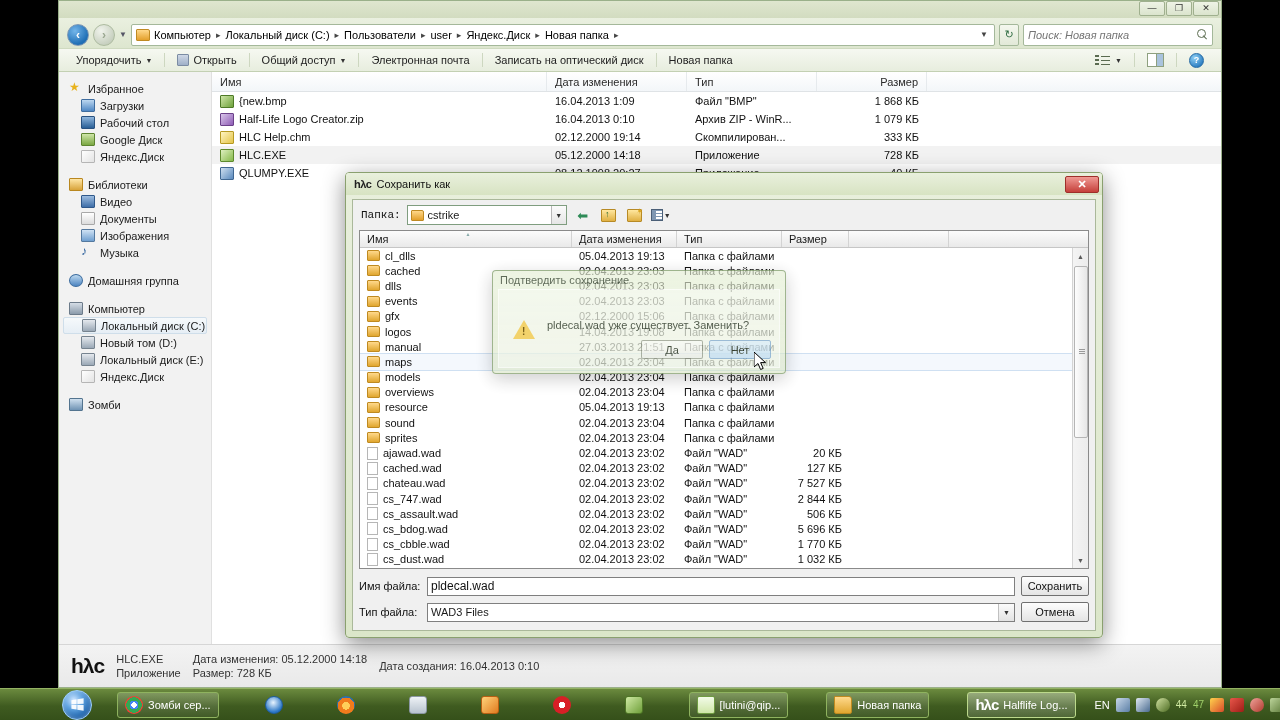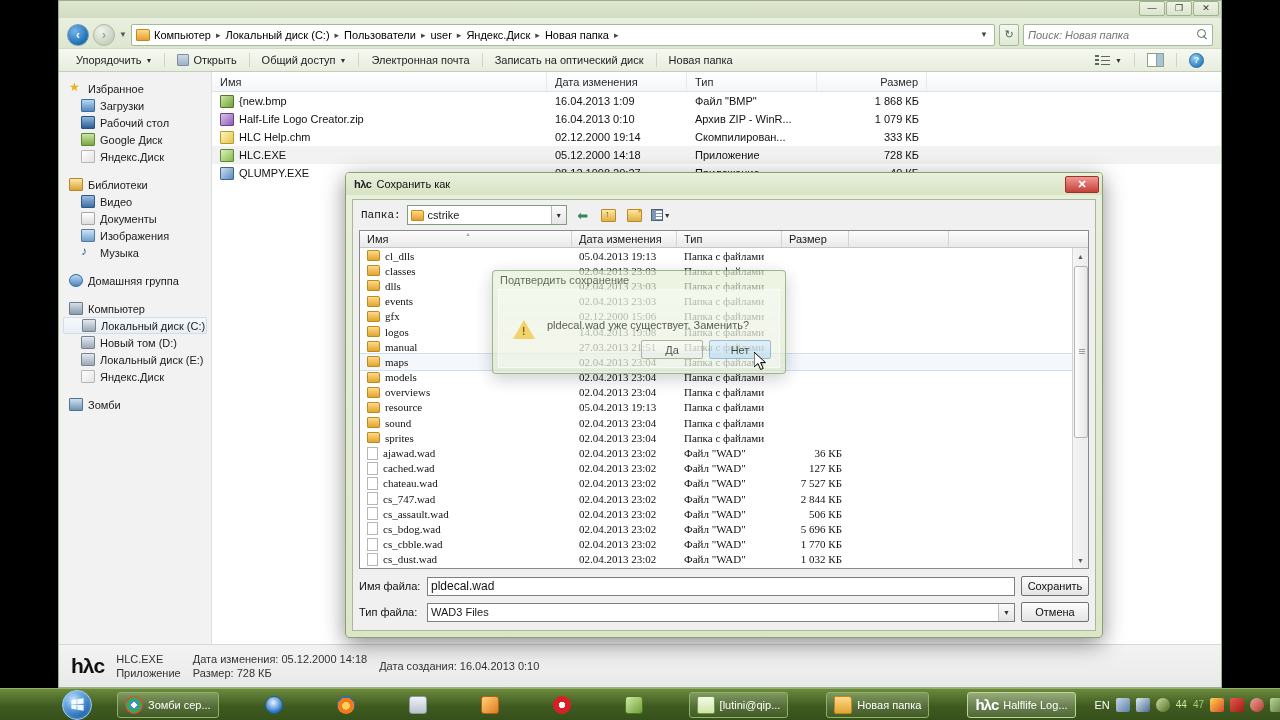--- a/index.html
+++ b/index.html
@@ -216,21 +216,21 @@
   .t-new::after{content:"\2736";position:absolute;right:-2px;top:-3px;font-size:8px;color:#d8a21a;}
   .t-view { width:14px;height:12px;border:1px solid #4b5f77;background:#fff;display:grid;grid-template-columns:4px 1fr;}
   .t-view span{background:#7f97b2;}
   .t-view em{background:repeating-linear-gradient(to bottom,#7f97b2 0 1px,#fff 1px 3px);}
 
   #sd-listwrap { flex:1; margin:0 6px; background:#fff; border:1px solid #8a8a8a; display:flex; flex-direction:column; min-height:0; position:relative; }
   #sd-listhdr { height:17px; display:flex; background:linear-gradient(to bottom,#fcfcfc,#e9e9e9); border-bottom:1px solid #c6c6c6; font-size:11px; }
   #sd-listhdr .h { padding:0 7px; border-right:1px solid #d3d3d3; display:flex; align-items:center; height:100%; position:relative; }
   #sd-listhdr .h.sorted::after{content:"\25B2";position:absolute;left:50%;top:0px;font-size:5px;color:#8aa;}
   #sd-rows { flex:1; overflow:hidden; }
-  .sd-row { height:15.2px; display:flex; align-items:center; font-size:11px; color:#111;font-family:Liberation Serif, serif; }
+  .sd-row { height:15.2px; display:flex; align-items:center; font-size:11px; color:#111; }
   .sd-row.sel { background:#f4f8fd; outline:1px solid #cfe0f2; }
   .sd-c { padding:0 7px; display:flex; align-items:center; gap:5px; white-space:nowrap; overflow:hidden; }
   .ico-folder { width:13px;height:11px;flex:none;background:linear-gradient(to bottom,#ffd98c,#e0a62f);border:1px solid #bf8a20;border-radius:1px 2px 1px 1px; }
   .ico-file { width:11px;height:13px;flex:none;background:#fff;border:1px solid #b6b6b6; }
   .right { justify-content:flex-end; }
 
   
   #sd-scroll { position:absolute; right:0; top:17px; bottom:0; width:16px;
     background:linear-gradient(to right,#f4f4f4,#ececec); border-left:1px solid #d4d4d4;
     display:flex; flex-direction:column; align-items:center; }
@@ -626,21 +626,21 @@
                 <span class="ico-folder"></span>
                 <span>cl_dlls</span>
               </div>
               <div class="sd-c" style="width: 105px;">05.04.2013 19:13</div>
               <div class="sd-c" style="width: 105px;">Папка с файлами</div>
               <div class="sd-c right" style="width: 67px;"></div>
             </div>
             <div class="sd-row">
               <div class="sd-c" style="width: 212px;">
                 <span class="ico-folder"></span>
-                <span>classes</span>
+                <span>cached</span>
               </div>
               <div class="sd-c" style="width: 105px;">02.04.2013 23:03</div>
               <div class="sd-c" style="width: 105px;">Папка с файлами</div>
               <div class="sd-c right" style="width: 67px;"></div>
             </div>
             <div class="sd-row">
               <div class="sd-c" style="width: 212px;">
                 <span class="ico-folder"></span>
                 <span>dlls</span>
               </div>
@@ -738,21 +738,21 @@
               <div class="sd-c" style="width: 105px;">Папка с файлами</div>
               <div class="sd-c right" style="width: 67px;"></div>
             </div>
             <div class="sd-row">
               <div class="sd-c" style="width: 212px;">
                 <span class="ico-file"></span>
                 <span>ajawad.wad</span>
               </div>
               <div class="sd-c" style="width: 105px;">02.04.2013 23:02</div>
               <div class="sd-c" style="width: 105px;">Файл "WAD"</div>
-              <div class="sd-c right" style="width: 67px;">36 КБ</div>
+              <div class="sd-c right" style="width: 67px;">20 КБ</div>
             </div>
             <div class="sd-row">
               <div class="sd-c" style="width: 212px;">
                 <span class="ico-file"></span>
                 <span>cached.wad</span>
               </div>
               <div class="sd-c" style="width: 105px;">02.04.2013 23:02</div>
               <div class="sd-c" style="width: 105px;">Файл "WAD"</div>
               <div class="sd-c right" style="width: 67px;">127 КБ</div>
             </div>

